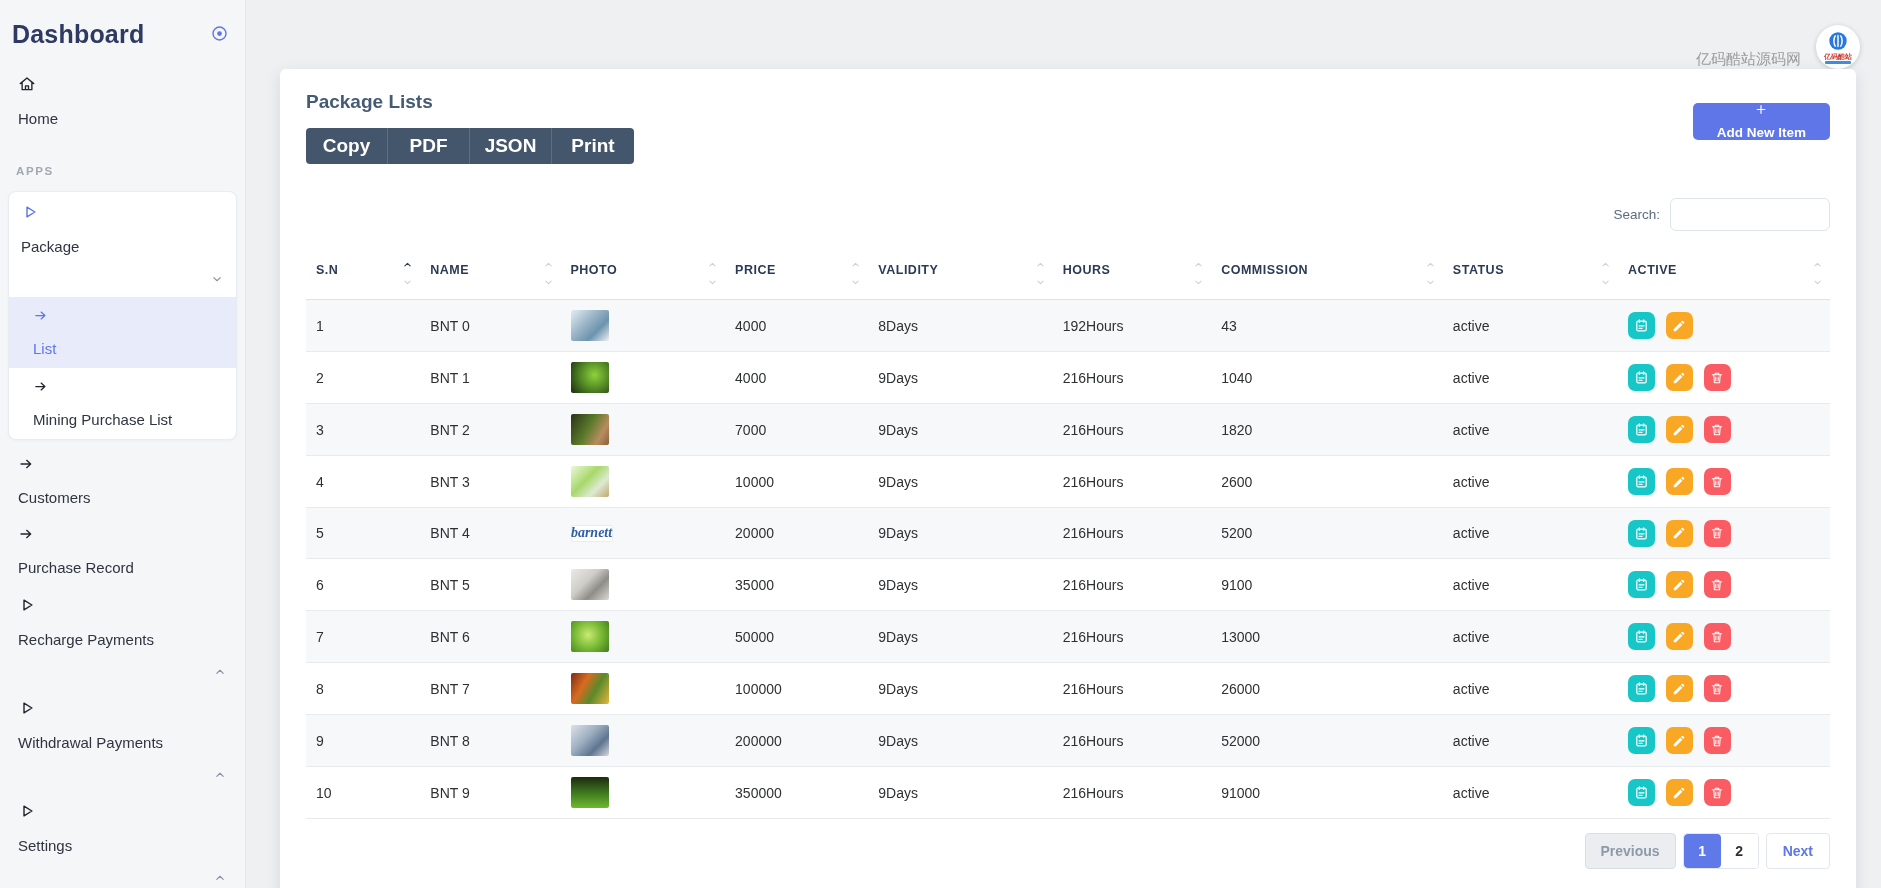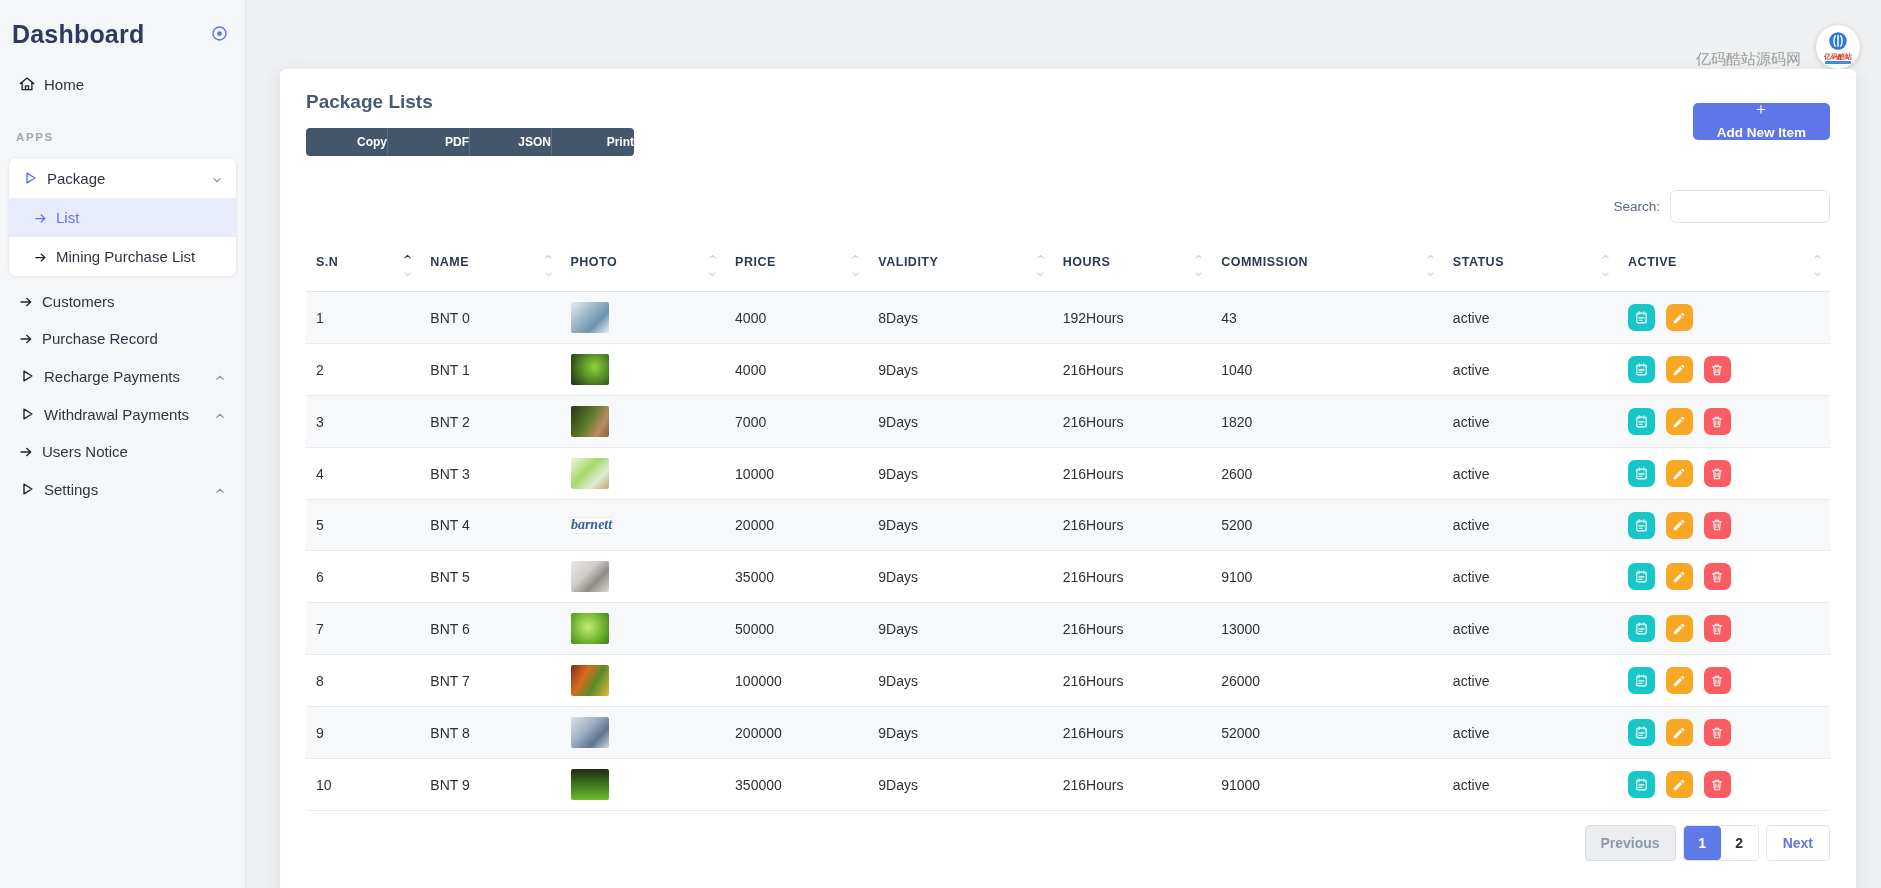--- a/index.html
+++ b/index.html
@@ -17,23 +17,23 @@
   .sidebar {
     width:246px; flex-shrink:0; height:100%;
     background:#f5f6f7;
     border-right:1px solid #e3e6e9;
     padding:16px 8px 0 8px;
   }
   .sidebar-header { display:flex; justify-content:space-between; align-items:flex-start; padding:4px 8px 0 4px; }
   .app-title { margin:0; font-size:25px; font-weight:700; color:#2e3a62; letter-spacing:.2px; }
   .toggle-icon { color:#5f76e8; cursor:pointer; margin-top:4px; }
   .nav-item {
-    display:flex; align-items:flex-end; gap:8px;
+    display:flex; align-items:flex-start; gap:17px;
     padding:10px 10px; font-size:15px; color:#2f3440;
-    cursor:pointer; border-radius:6px; position:relative;
+    cursor:pointer; border-radius:6px; position:relative;flex-direction:column;
   }
   .nav-item .chev { margin-left:auto; color:#8a93a5; }
   .nav-home { margin-top:16px; }
   .section-label {
     margin:28px 0 14px 8px; font-size:11.5px; font-weight:700;
     letter-spacing:1.6px; color:#a3a9b3;
   }
   .package-group {
     background:#fff; border:1px solid #e9ecf0; border-radius:8px;
     overflow:hidden; margin-bottom:6px; box-shadow:0 1px 3px rgba(30,40,60,.04);
@@ -61,22 +61,22 @@
   
   .card {
     margin:0 25px 26px 34px; background:#fff; border-radius:6px;
     box-shadow:0 4px 16px rgba(70,80,95,.13);
     padding:22px 26px 30px 26px; position:relative; height:864px;
   }
   .card-title { font-size:19px; font-weight:600; color:#455a75; margin:0; }
   .export-group { margin-top:15px; display:inline-flex; border-radius:4px; overflow:hidden; }
   .export-btn {
     background:#44566b; color:#fff; border:none; cursor:pointer;
-    font-family:inherit; font-size:12px; font-weight:700;
-    width:82px; padding:7px 0; border-right:1px solid #5d6e82;text-align:right;
+    font-family:inherit; font-size:19px; font-weight:700;
+    width:82px; padding:7px 0; border-right:1px solid #5d6e82;
   }
   .export-btn:last-child { border-right:none; }
   .add-btn {
     position:absolute; top:34px; right:26px;
     background:#5f76e8; color:#fff; border:none; border-radius:5px;
     padding:0 24px; height:37px; font-family:inherit; font-size:13.5px; font-weight:700;
     display:flex; align-items:center; gap:9px; cursor:pointer;flex-direction:column;
   }
   .search-row { display:flex; justify-content:flex-end; align-items:center; gap:10px; margin-top:34px; }
   .search-label { font-size:13.5px; color:#5b6b7f; }
@@ -261,26 +261,20 @@
     <div class="nav-item">
       <svg class="dark-ic" width="18" height="18">
           <use href="#i-play"></use>
         </svg>
       <span>Withdrawal Payments</span>
       <svg class="chev" width="14" height="14">
           <use href="#i-chev-up"></use>
         </svg>
     </div>
     <div class="nav-item">
-      <svg class="dark-ic" width="16" height="16">
-          <use href="#i-arrow"></use>
-        </svg>
-      <span>Users Notice</span>
-    </div>
-    <div class="nav-item">
       <svg class="dark-ic" width="18" height="18">
           <use href="#i-play"></use>
         </svg>
       <span>Settings</span>
       <svg class="chev" width="14" height="14">
           <use href="#i-chev-up"></use>
         </svg>
     </div>
   </aside>
 

